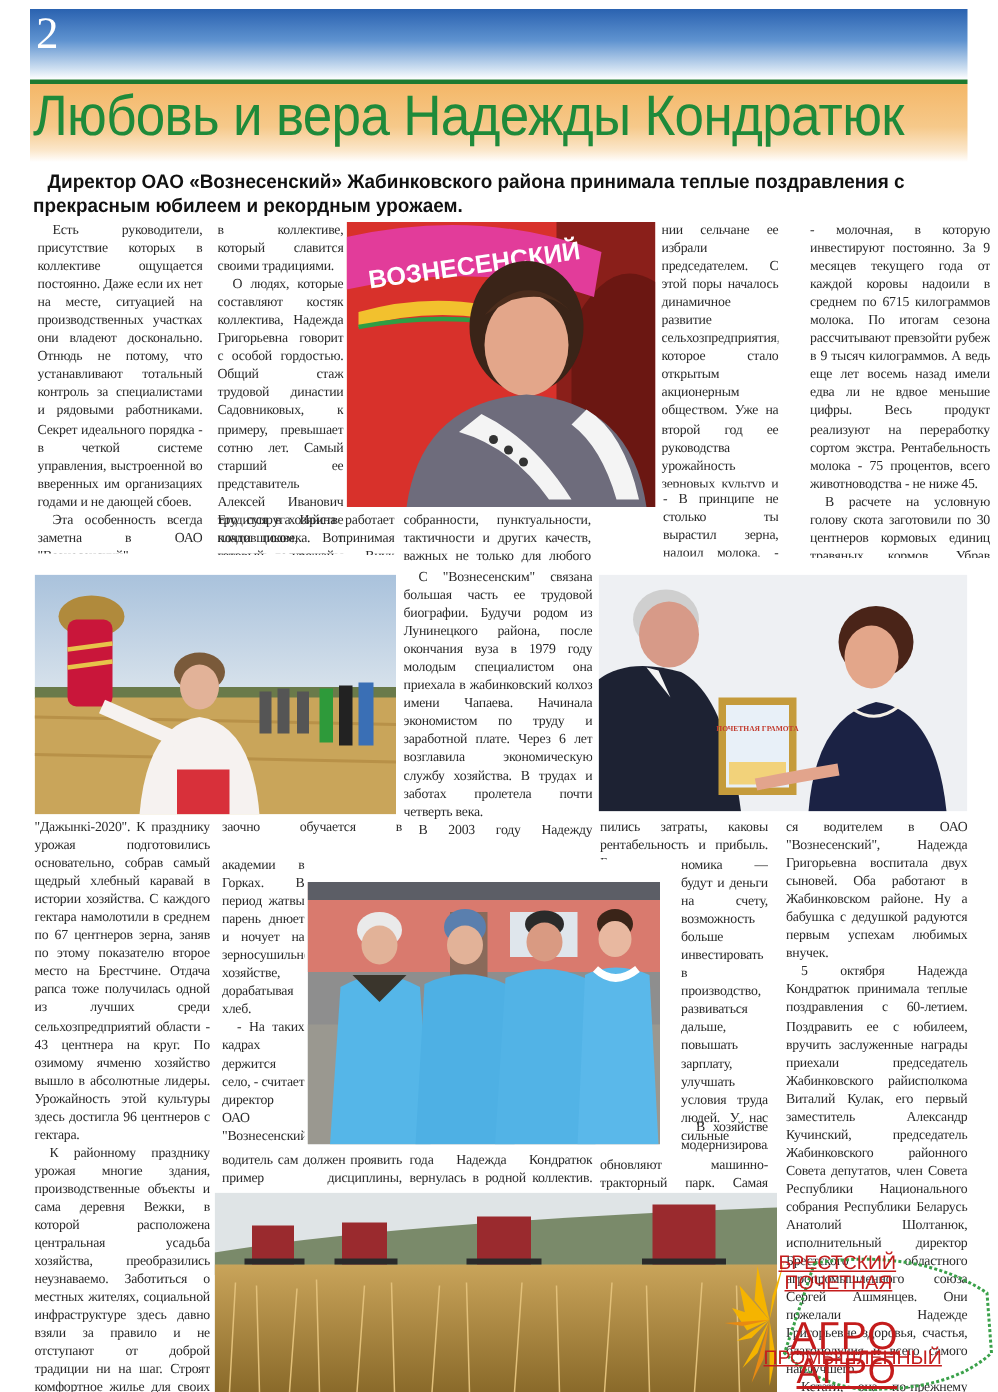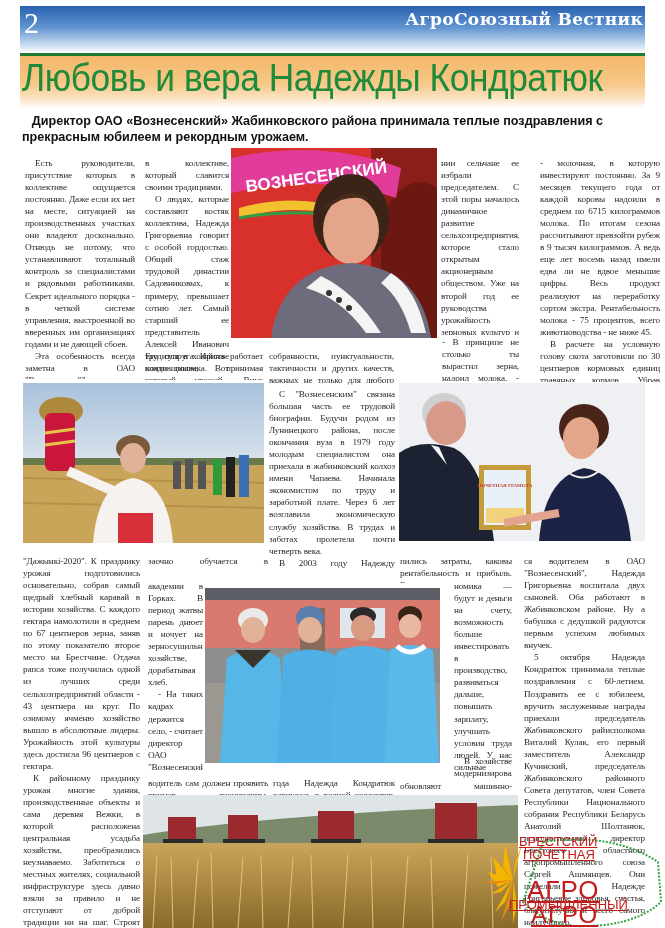--- a/index.html
+++ b/index.html
@@ -31,38 +31,36 @@
   .lead {
     position: absolute; left: 22px; top: 113px; width: 620px;
     font-family: "Liberation Sans", sans-serif; font-weight: bold; font-size: 13px; line-height: 16px; color: #111;
     text-indent: 10px; transform: scaleX(0.97); transform-origin: left top;
   }
 
   .col {
     position: absolute; font-size: 9.2px; line-height: 12.05px; text-align: justify;
     color: #2a2a2a; overflow: hidden; font-family: "Liberation Serif", serif;
     letter-spacing: -0.15px;
-    margin-top: 10px;
   }
   .col p { text-indent: 10px; }
   .col p.cont { text-indent: 0; }
 
   .photo { position: absolute; overflow: hidden; }
   .photo svg { width: 100%; height: 100%; display: block; }
 
   .logo { position: absolute; left: 483px; top: 832px; width: 182px; height: 96px; }
   .logo-text { position: absolute; font-family: "Liberation Sans", sans-serif; color: #c41c1c; line-height: 1; white-space: nowrap; text-decoration: underline; }
 </style>
 </head>
 <body>
 
 <div class="header-band"></div>
 <div class="page-number">2</div>
 <div class="masthead">
-  <div class="masthead-title">АгроСоюзный Вестник</div>
 </div>
 <div class="green-rule"></div>
 
 <div class="title-band"></div>
 <div class="headline">Любовь и вера Надежды Кондратюк</div>
 <div class="lead">Директор ОАО «Вознесенский» Жабинковского района принимала теплые поздравления с прекрасным юбилеем и рекордным урожаем.</div>
 
 <div class="col" style="left:25px; top:147px; width:110px; height:222px;">
   <p>Есть руководители, присутствие которых в коллективе ощущается постоянно. Даже если их нет на месте, ситуацией на производственных участках они владеют досконально. Отнюдь не потому, что устанавливают тотальный контроль за специалистами и рядовыми работниками. Секрет идеального порядка - в четкой системе управления, выстроенной во вверенных им организациях годами и не дающей сбоев.</p>
   <p>Эта особенность всегда заметна в ОАО "Вознесенский" Жабинковского района, которое почти 10 лет возглавляет Надежда Кондратюк. Женщин, стоящих у руля агропредприятий Брестской области, можно пересчитать по пальцам одной руки. Однако дело у них спорится, и именно слабую половину человечества в регионе все чаще ставят в пример сильной.</p>

